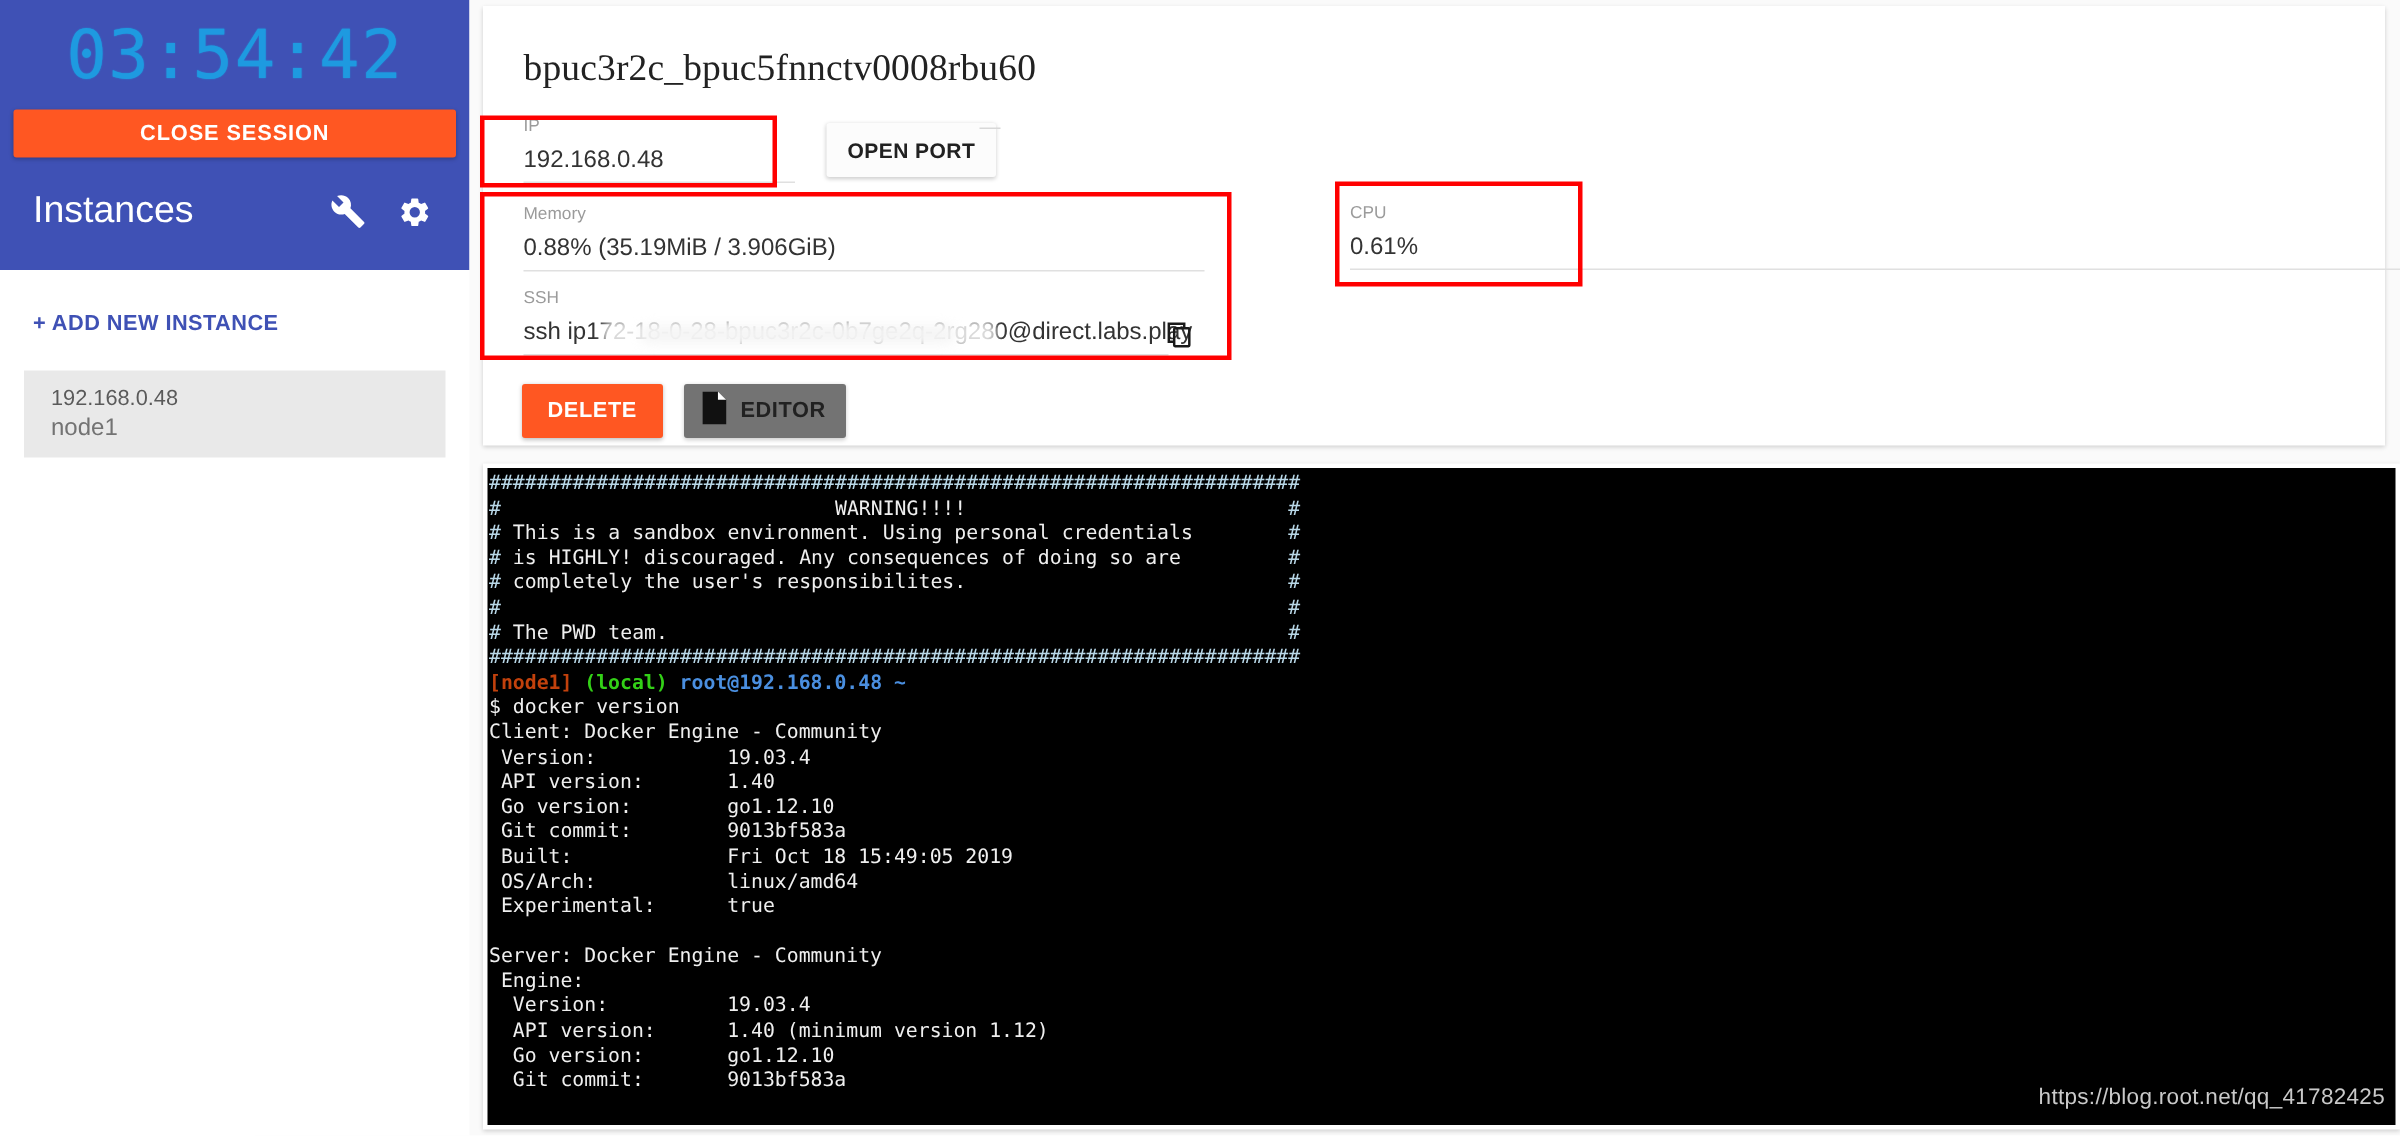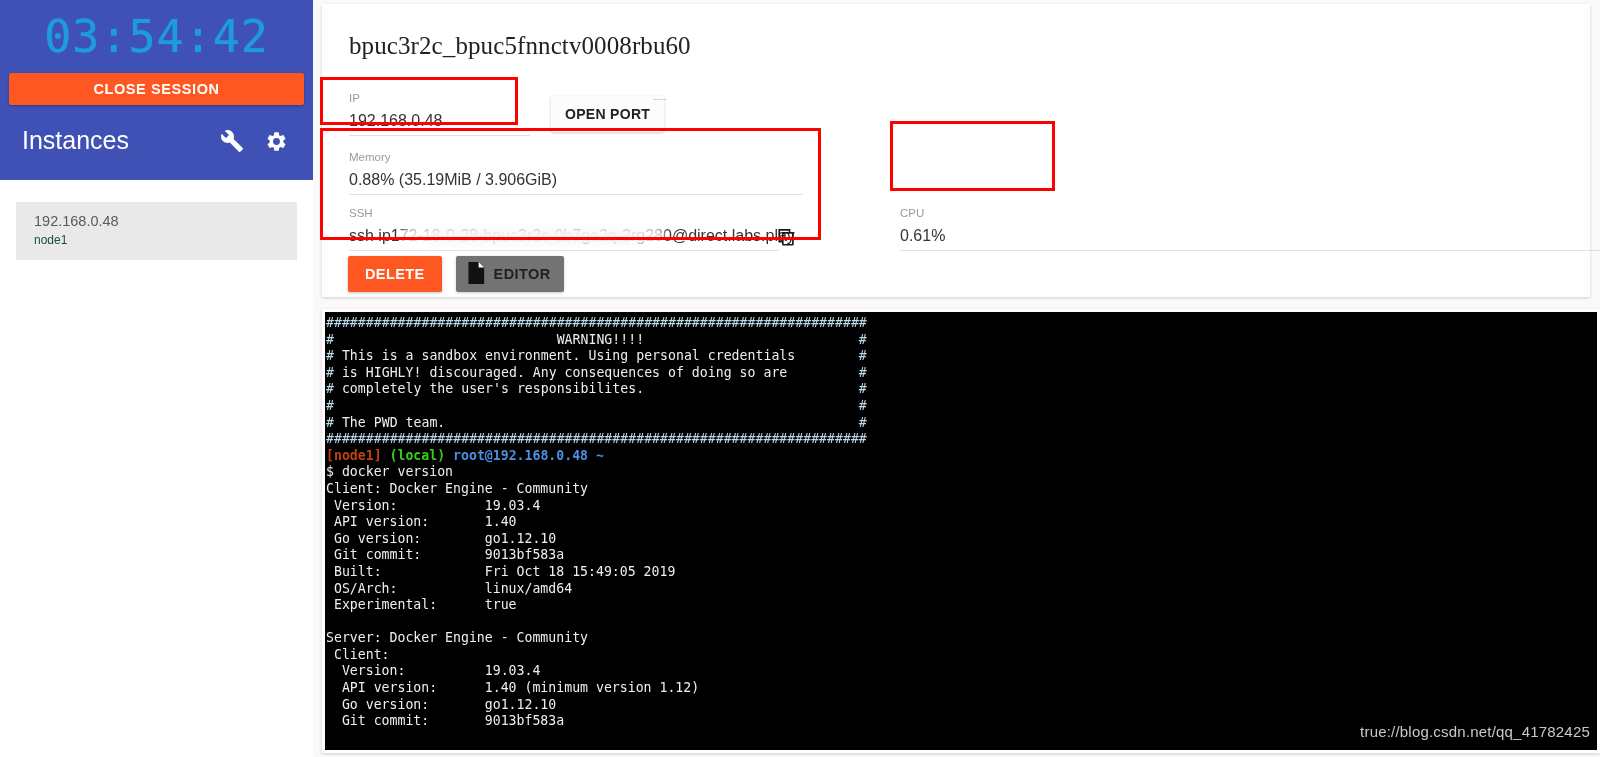--- a/index.html
+++ b/index.html
@@ -84,21 +84,21 @@
     display: inline-block;
   }
   .instance-card {
     margin: 22px 16px 0 16px;
     background: #e9e9e9;
     height: 58px;
     padding: 10px 0 0 18px;
     cursor: pointer;
   }
   .instance-ip { font-size: 14.5px; color: #5a5a5a; line-height: 19px; }
-  .instance-name { font-size: 12px; color: #14532d; line-height: 19px; }
+  .instance-name { font-size: 16px; color: #737373; line-height: 19px; }
 
   
   .main {
     flex: 1;
     height: 757px;
     background: #fafafa;
     position: relative;
     padding: 0;
   }
   .card {
@@ -112,23 +112,23 @@
   .session-title {
     font-size: 25px;
     color: #222222;
     font-weight: 400;
     padding: 28px 0 0 9px;
     letter-spacing: 0.1px;
     font-family: Liberation Serif, serif;
   }
   .fields-row {
     display: flex;
-    align-items: flex-end;
-    position: relative;
-    margin-top: 30px;
+    align-items: center;
+    position: relative;
+    margin-top: 16px;
   }
   .col-left { width: 490px; position: relative; }
   .col-right { flex: 1; position: relative; padding-left: 61px; }
 
   .field {
     position: relative;
     padding: 0 0 0 9px;
   }
   .field-label {
     font-size: 11.5px;
@@ -307,20 +307,21 @@
           </svg>
         </span>
         <span class="side-icon">
           <svg width="23" height="23" viewBox="0 0 24 24" fill="#ffffff" aria-hidden="true">
             <path d="M19.14 12.94c.04-.3.06-.61.06-.94s-.02-.64-.07-.94l2.03-1.58a.49.49 0 00.12-.61l-1.92-3.32a.49.49 0 00-.59-.22l-2.39.96a7.03 7.03 0 00-1.62-.94l-.36-2.54a.48.48 0 00-.48-.41h-3.84a.48.48 0 00-.48.41l-.36 2.54c-.59.24-1.13.56-1.62.94l-2.39-.96a.49.49 0 00-.59.22L2.74 8.87a.49.49 0 00.12.61l2.03 1.58c-.05.3-.07.63-.07.94s.02.64.07.94l-2.03 1.58a.49.49 0 00-.12.61l1.92 3.32c.12.22.37.29.59.22l2.39-.96c.5.38 1.03.7 1.62.94l.36 2.54c.05.24.25.41.48.41h3.84c.24 0 .44-.17.48-.41l.36-2.54c.59-.24 1.13-.56 1.62-.94l2.39.96c.22.08.47 0 .59-.22l1.92-3.32a.49.49 0 00-.12-.61l-2.03-1.58zM12 15.6A3.6 3.6 0 1112 8.4a3.6 3.6 0 010 7.2z"></path>
           </svg>
         </span>
       </div>
     </div>
 
+    <div class="add-instance">+ ADD NEW INSTANCE</div>
 
     <div class="instance-card">
       <div class="instance-ip">192.168.0.48</div>
       <div class="instance-name">node1</div>
     </div>
   </aside>
 
   <main class="main">
 
     <section class="card">
@@ -399,27 +400,27 @@
 <span class="t-white">Client: Docker Engine - Community</span>
 <span class="t-white"> Version:           19.03.4</span>
 <span class="t-white"> API version:       1.40</span>
 <span class="t-white"> Go version:        go1.12.10</span>
 <span class="t-white"> Git commit:        9013bf583a</span>
 <span class="t-white"> Built:             Fri Oct 18 15:49:05 2019</span>
 <span class="t-white"> OS/Arch:           linux/amd64</span>
 <span class="t-white"> Experimental:      true</span>
 <span class="t-white"></span>
 <span class="t-white">Server: Docker Engine - Community</span>
-<span class="t-white"> Client:</span>
+<span class="t-white"> Engine:</span>
 <span class="t-white">  Version:          19.03.4</span>
 <span class="t-white">  API version:      1.40 (minimum version 1.12)</span>
 <span class="t-white">  Go version:       go1.12.10</span>
 <span class="t-white">  Git commit:       9013bf583a</span>
 </span></div>
-      <div class="watermark">true://blog.csdn.net/qq_41782425</div>
+      <div class="watermark">https://blog.root.net/qq_41782425</div>
     </div>
 
   </main>
 
   <div class="anno" style="left:320px;top:77px;width:198px;height:48px;"></div>
   <div class="anno" style="left:320px;top:128px;width:501px;height:112px;"></div>
   <div class="anno" style="left:890px;top:121px;width:165px;height:70px;"></div>
 
 </div>
 

